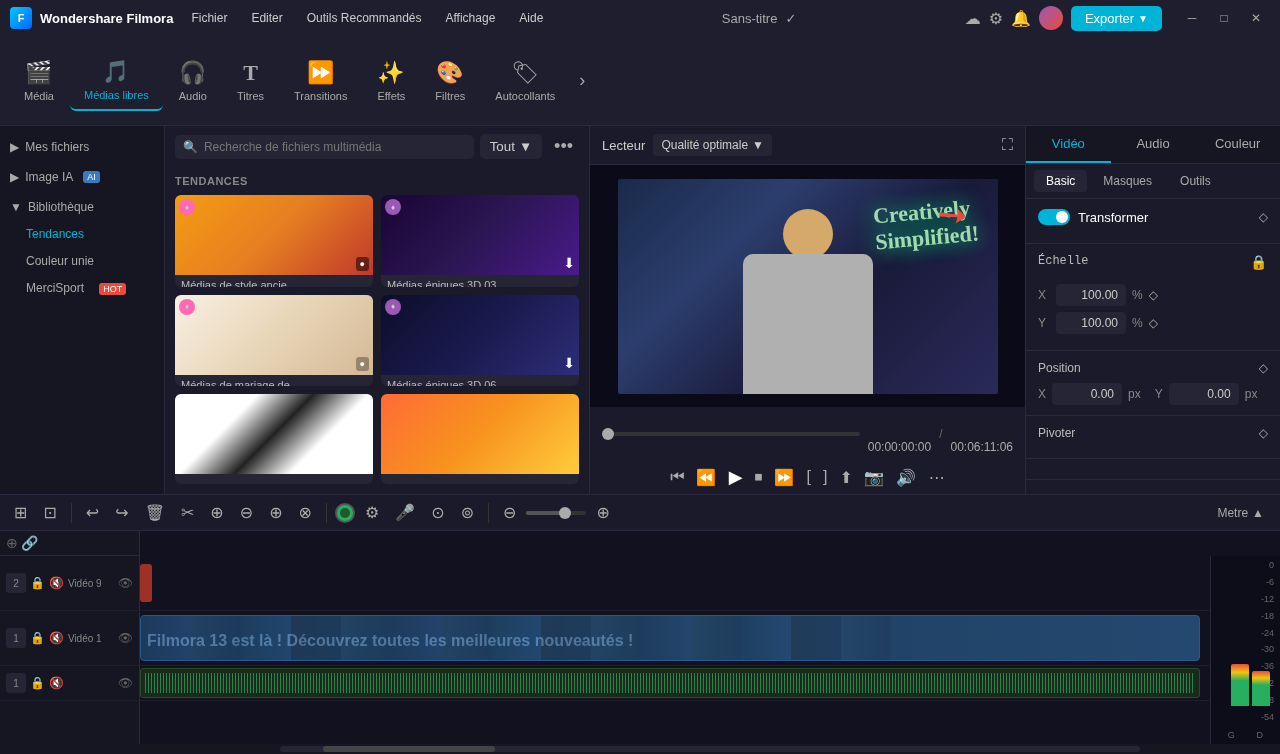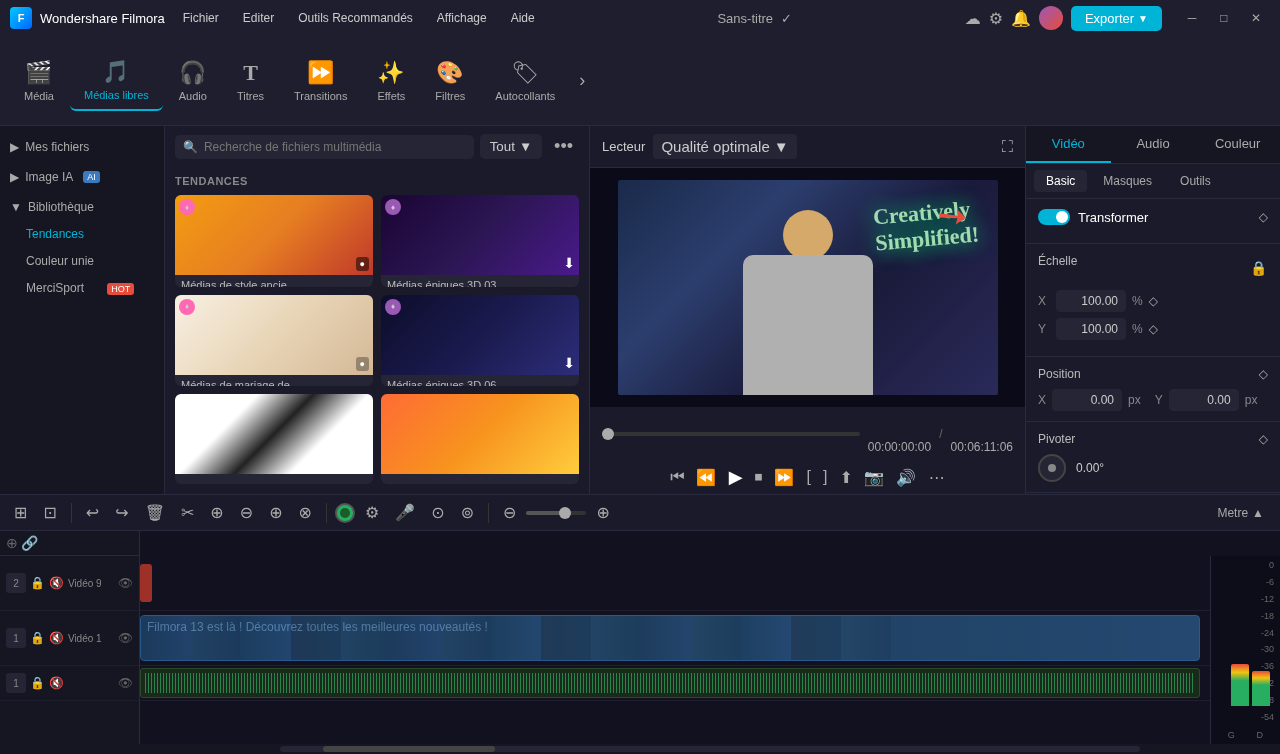--- a/index.html
+++ b/index.html
@@ -2,21 +2,21 @@
 <html><head>
   <meta charset="utf-8">
   <style>
     * { margin: 0; padding: 0; box-sizing: border-box; }
     body { width: 1280px; height: 754px; background: #1a1a2e; color: #ccc; font-family: 'Segoe UI', sans-serif; font-size: 12px; overflow: hidden; display: flex; flex-direction: column; }
 
     
     .titlebar { height: 36px; background: #1e1e2e; display: flex; align-items: center; padding: 0 10px; justify-content: space-between; flex-shrink: 0; }
     .titlebar-left { display: flex; align-items: center; gap: 8px; }
     .app-logo { width: 22px; height: 22px; background: linear-gradient(135deg, #00c8ff, #0066ff); border-radius: 4px; display: flex; align-items: center; justify-content: center; color: white; font-weight: bold; font-size: 11px; }
-    .app-name { color: #fff; font-size: 13px; font-weight: 400; }
+    .app-name { color: #fff; font-size: 13px; font-weight: 700; }
     .menu-items { display: flex; gap: 4px; }
     .menu-item { color: #ccc; padding: 4px 10px; border-radius: 4px; cursor: pointer; font-size: 12px; }
     .titlebar-center { display: flex; align-items: center; gap: 8px; color: #aaa; font-size: 13px; }
     .titlebar-right { display: flex; align-items: center; gap: 8px; }
     .export-btn { background: #00b4d8; color: white; border: none; padding: 5px 14px; border-radius: 5px; cursor: pointer; font-size: 13px; display: flex; align-items: center; gap: 4px; }
     .export-btn .arrow { font-size: 10px; }
     .win-controls { display: flex; gap: 4px; margin-left: 8px; }
     .win-btn { width: 28px; height: 28px; border-radius: 4px; display: flex; align-items: center; justify-content: center; cursor: pointer; color: #aaa; font-size: 12px; }
 
     
@@ -33,21 +33,21 @@
     
     .left-panel { width: 590px; background: #1a1a2a; display: flex; flex-direction: column; border-right: 1px solid #2a2a3e; flex-shrink: 0; }
 
     
     .media-sidebar { display: flex; height: 100%; }
     .sidebar-nav { width: 165px; background: #161622; padding: 8px 0; border-right: 1px solid #2a2a3e; overflow-y: auto; flex-shrink: 0; }
     .nav-section { margin-bottom: 4px; }
     .nav-section-header { display: flex; align-items: center; gap: 6px; padding: 6px 10px; cursor: pointer; color: #aaa; font-size: 12px; }
     .nav-item { padding: 6px 10px 6px 22px; cursor: pointer; color: #aaa; font-size: 12px; border-radius: 4px; margin: 1px 4px; }
     .nav-item.active { color: #00b4d8; }
-    .badge-hot { background: #e74c3c; color: white; font-size: 9px; padding: 1px 4px; border-radius: 3px; margin-left: 20px; }
+    .badge-hot { background: #e74c3c; color: white; font-size: 9px; padding: 1px 4px; border-radius: 3px; margin-left: 12px; }
 
     
     .media-content { flex: 1; display: flex; flex-direction: column; overflow: hidden; }
     .search-bar { padding: 8px 10px; display: flex; align-items: center; gap: 6px; background: #1a1a2a; }
     .search-input-wrap { flex: 1; background: #252535; border-radius: 5px; display: flex; align-items: center; padding: 5px 8px; gap: 6px; }
     .search-input-wrap input { background: none; border: none; color: #ccc; font-size: 12px; outline: none; width: 100%; }
     .search-icon { color: #777; }
     .filter-btn { background: #252535; border: none; color: #ccc; padding: 5px 10px; border-radius: 5px; cursor: pointer; display: flex; align-items: center; gap: 4px; }
     .more-btn { color: #aaa; cursor: pointer; font-size: 18px; padding: 2px 6px; }
 
@@ -67,21 +67,21 @@
     .thumb-wedding { background: linear-gradient(135deg, #f8f0e3, #e8d5b7, #d4b896); }
     .thumb-space2 { background: linear-gradient(135deg, #0d0d2b, #1a1a4e, #2d2d7a); }
     .thumb-manga { background: linear-gradient(135deg, #fff, #f0f0f0, #e0e0e0); }
     .thumb-orange { background: linear-gradient(135deg, #ff6b35, #f7931e, #ffcd3c); }
 
     
     .center-panel { flex: 1; background: #111120; display: flex; flex-direction: column; }
     .preview-header { display: flex; align-items: center; justify-content: space-between; padding: 8px 12px; background: #1a1a2a; border-bottom: 1px solid #2a2a3e; }
     .preview-controls-left { display: flex; align-items: center; gap: 8px; }
     .preview-label { color: #ccc; font-size: 13px; }
-    .quality-select { background: #252535; border: none; color: #ccc; padding: 4px 8px; border-radius: 4px; cursor: pointer; font-size: 15px; display: flex; align-items: center; gap: 4px; }
+    .quality-select { background: #252535; border: none; color: #ccc; padding: 4px 8px; border-radius: 4px; cursor: pointer; font-size: 12px; display: flex; align-items: center; gap: 4px; }
     .preview-controls-right { display: flex; align-items: center; gap: 8px; }
     .preview-icon-btn { color: #aaa; cursor: pointer; font-size: 16px; }
 
     .preview-area { flex: 1; background: #0a0a18; display: flex; align-items: center; justify-content: center; position: relative; overflow: hidden; }
     .video-preview { width: 380px; height: 215px; background: #000; border-radius: 2px; position: relative; overflow: hidden; }
     .video-bg { width: 100%; height: 100%; background: linear-gradient(135deg, #1a2a4a 0%, #2c3e6e 30%, #1a1a3a 60%, #2a2a5a 100%); }
     .video-overlay-text { position: absolute; top: 20px; right: 20px; font-size: 22px; font-weight: bold; color: rgba(200,255,200,0.8); text-shadow: 0 0 20px #00ff88; transform: rotate(-5deg); font-family: cursive; }
 
     .preview-timeline { padding: 6px 12px; background: #1a1a2a; display: flex; align-items: center; gap: 8px; }
     .timeline-progress { flex: 1; height: 4px; background: #333; border-radius: 2px; position: relative; }
@@ -151,21 +151,21 @@
     .track-label.audio { height: 35px; }
     .track-num { width: 20px; height: 20px; background: #252535; border-radius: 3px; display: flex; align-items: center; justify-content: center; font-size: 10px; color: #888; flex-shrink: 0; }
     .track-icon-btn { color: #666; cursor: pointer; font-size: 12px; }
     .track-name { color: #888; font-size: 10px; }
     .eye-btn { color: #666; cursor: pointer; font-size: 12px; margin-left: auto; }
 
     .tracks-content { flex: 1; display: flex; flex-direction: column; overflow: hidden; position: relative; background: #111120; }
     .track-row { border-bottom: 1px solid #1e1e2e; height: 55px; position: relative; }
     .track-row.audio { height: 35px; }
     .video-clip { position: absolute; left: 0; right: 10px; top: 4px; bottom: 4px; background: linear-gradient(90deg, #1a3a5c, #1e4060, #244870); border-radius: 4px; display: flex; align-items: center; overflow: hidden; border: 1px solid #2a5a8c; }
-    .clip-label { position: absolute; left: 6px; top: 4px; color: #7fb3e0; font-size: 12px; white-space: nowrap; overflow: hidden; text-overflow: ellipsis; max-width: 90%; }
+    .clip-label { position: absolute; left: 6px; top: 16px; color: #7fb3e0; font-size: 16px; white-space: nowrap; overflow: hidden; text-overflow: ellipsis; max-width: 90%; font-weight: bold; }
     .audio-wave { position: absolute; left: 0; right: 10px; top: 2px; bottom: 2px; background: #1a2a1a; border-radius: 3px; border: 1px solid #2a4a2a; display: flex; align-items: center; padding: 0 4px; }
     .wave-visual { width: 100%; height: 20px; background: repeating-linear-gradient(90deg, #27ae60 0px, #27ae60 1px, transparent 1px, transparent 3px); opacity: 0.7; }
 
     
     .meter-panel { width: 70px; background: #0d0d1a; border-left: 1px solid #2a2a3e; display: flex; flex-direction: column; }
     .meter-scale { flex: 1; display: flex; flex-direction: column; justify-content: space-between; padding: 4px 6px; position: relative; }
     .meter-label { font-size: 9px; color: #666; text-align: right; }
     .meter-bars { position: absolute; bottom: 20px; left: 20px; right: 10px; display: flex; gap: 3px; height: calc(100% - 30px); align-items: flex-end; }
     .meter-bar { flex: 1; border-radius: 2px 2px 0 0; }
     .meter-bar-l { background: linear-gradient(to top, #27ae60 60%, #f1c40f 80%, #e74c3c 100%); height: 30%; }
@@ -420,21 +420,21 @@
           <div class="toggle-switch">
             <div class="knob"></div>
           </div>
           <span class="prop-title">Transformer</span>
         </div>
         <span class="prop-diamond">◇</span>
       </div>
     </div>
 
     <div class="scale-section">
-      <div style="display:flex;align-items:flex-end;justify-content:space-between;margin-bottom:14px;">
+      <div style="display:flex;align-items:flex-start;justify-content:space-between;margin-bottom:8px;font-family:Liberation Mono, monospace;">
         <span class="scale-label">Échelle</span>
         <span style="color:#888;font-size:14px;">🔒</span>
       </div>
       <div class="scale-row">
         <span class="scale-axis">X</span>
         <input class="scale-input" type="text" value="100.00" style="">
         <span class="scale-unit">%</span>
         <span class="prop-diamond">◇</span>
       </div>
       <div class="scale-row">
@@ -457,26 +457,20 @@
         <span class="pos-label" style="margin-left:8px;">Y</span>
         <input class="pos-input" type="text" value="0.00" style="">
         <span class="pos-unit">px</span>
       </div>
     </div>
 
     <div class="rotate-section">
       <div style="display:flex;align-items:center;justify-content:space-between;margin-bottom:8px;">
         <span style="color:#bbb;font-size:12px;">Pivoter</span>
         <span class="prop-diamond">◇</span>
-      </div>
-      <div class="rotate-control">
-        <div class="rotate-dial">
-          <div class="rotate-dial-inner"></div>
-        </div>
-        <span class="rotate-value">0.00°</span>
       </div>
     </div>
 
     <div class="flip-section">
       
       
     </div>
 
   </div>
 

